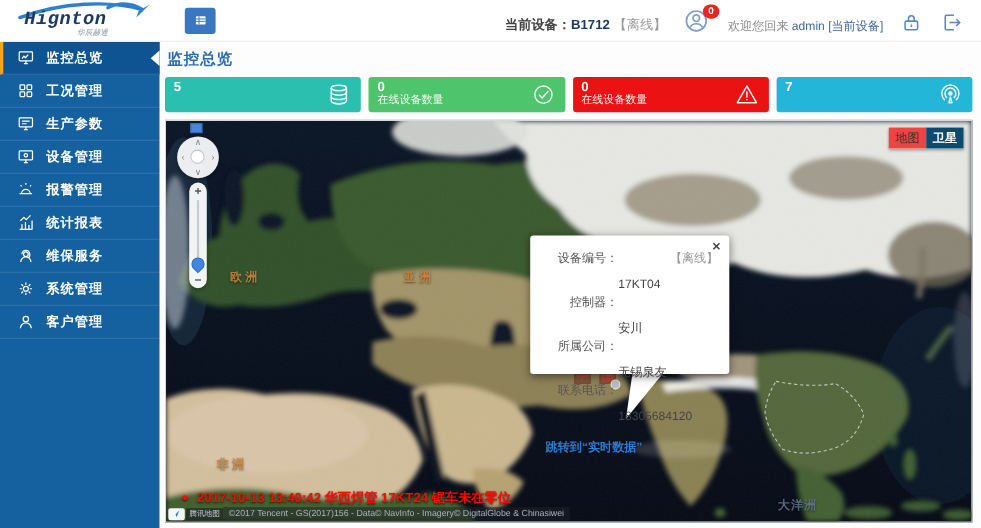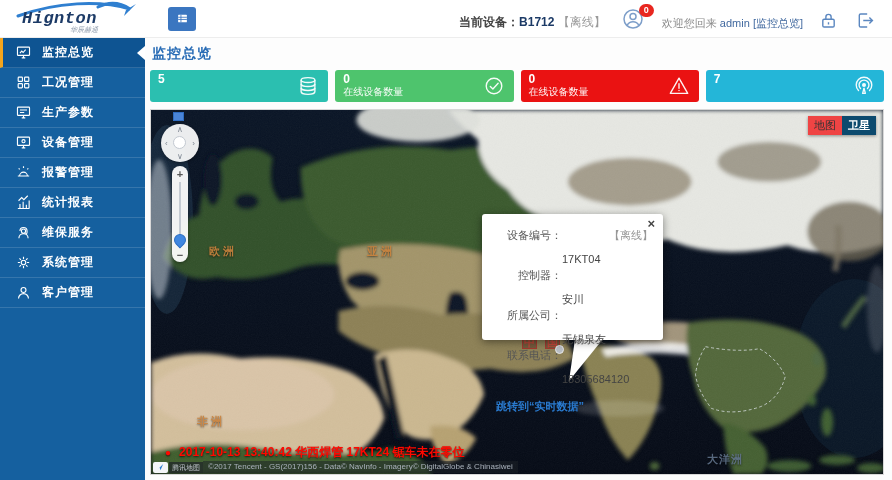--- a/index.html
+++ b/index.html
@@ -143,21 +143,21 @@
     <span class="user-wrap">
       <svg width="24" height="24" viewBox="0 0 24 24" fill="none" stroke="#7d9ec9" stroke-width="1.5">
         <circle cx="12" cy="12" r="9"></circle>
         <circle cx="12" cy="9.5" r="3"></circle>
         <path d="M6.2 18.2a6.5 6.5 0 0 1 11.6 0"></path>
       </svg>
       <span class="badge">0</span>
     </span>
     <span class="welcome">
       <span>欢迎您回来</span>
-      <span class="wu">admin [监控总览]</span>
+      <span class="wu">admin [当前设备]</span>
     </span>
     <span class="hd-icon">
       <svg width="21" height="21" viewBox="0 0 24 24" fill="none" stroke="#5b87c0" stroke-width="1.6">
         <rect x="5.5" y="10.5" width="13" height="9" rx="1.5"></rect>
         <path d="M9 10.5V8a3 3 0 0 1 6 0v2.5 M12 14v2.5"></path>
       </svg>
     </span>
     <span class="hd-icon">
       <svg width="22" height="21" viewBox="0 0 24 24" fill="none" stroke="#5b87c0" stroke-width="1.6">
         <path d="M14.5 4.5H7A1.5 1.5 0 0 0 5.5 6v12A1.5 1.5 0 0 0 7 19.5h7.5"></path>

